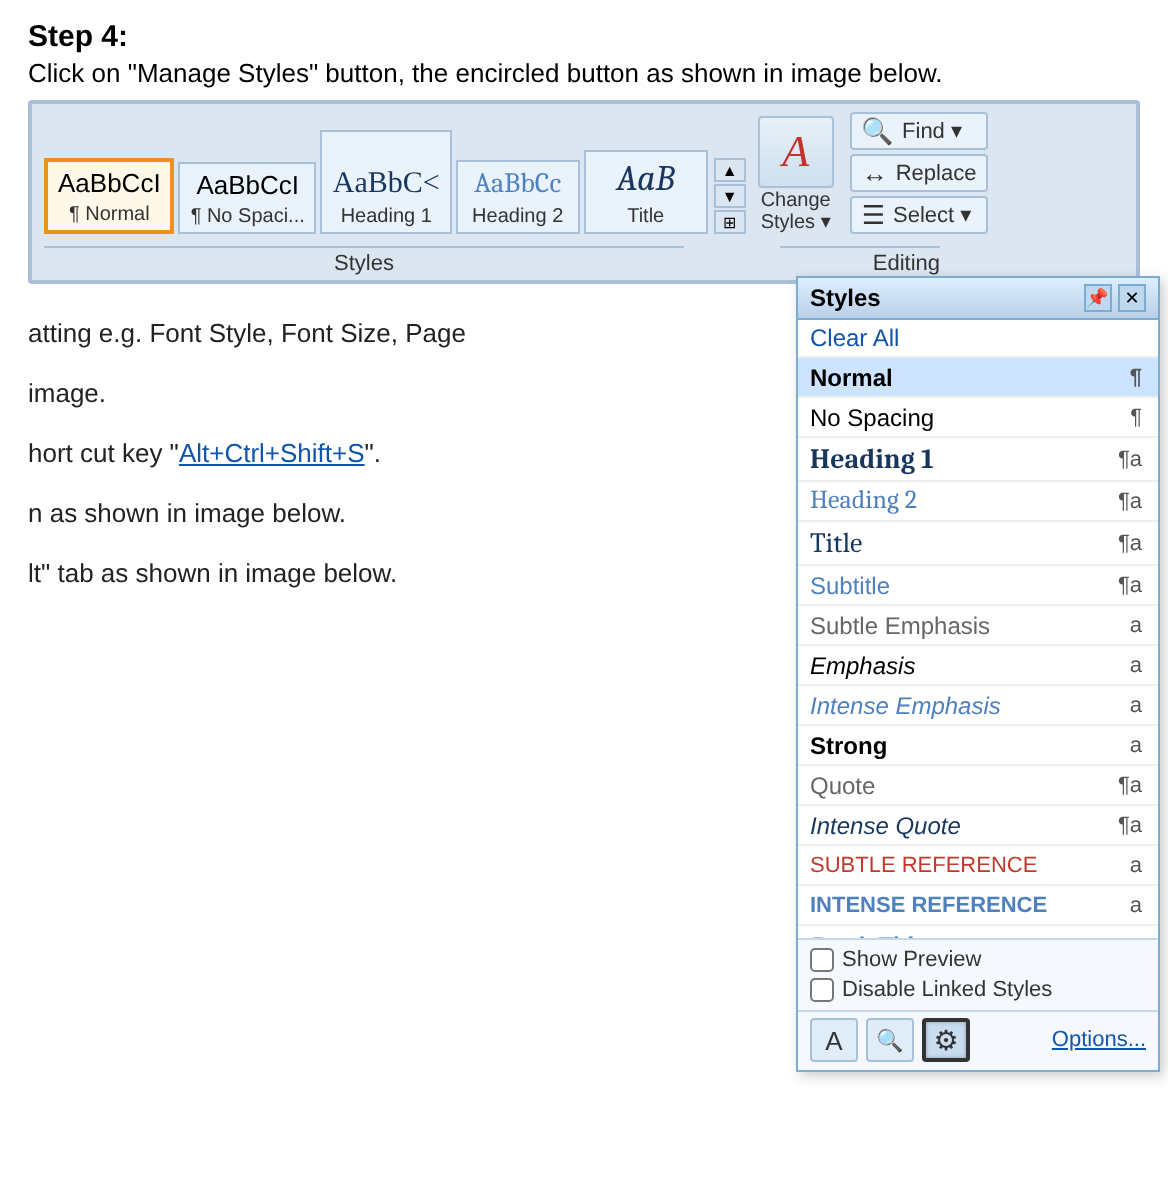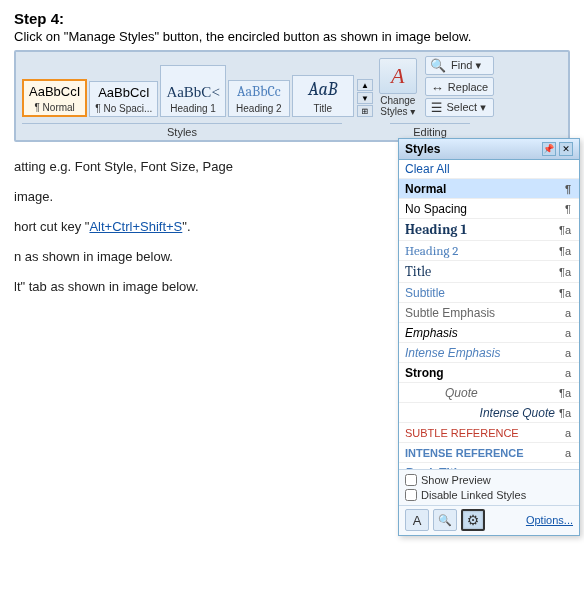--- a/index.html
+++ b/index.html
@@ -381,21 +381,21 @@
         <span class="btn-icon">☰</span>
         <span>Select ▾</span>
       </div>
     </div>
   </div>
 
   <div style="display:flex; gap:2px; margin-top:2px;">
     <div class="ribbon-label-row" style="flex:0 0 320px;">
       <span>Styles</span>
     </div>
-    <div class="ribbon-label-row" style="flex:0 0 80px; margin-left:46px;">
+    <div class="ribbon-label-row" style="flex:0 0 80px; margin-left:46px;text-align:right;">
       <span>Editing</span>
     </div>
   </div>
 </div>
 
 <div class="main-content">
 
   <div class="doc-area">
     <p>atting e.g. Font Style, Font Size, Page</p>
     <p>image.</p>
@@ -452,25 +452,25 @@
       </div>
       <div class="styles-list-item">
         <span class="item-name" style="font-style:italic; color:#4f81bd;">Intense Emphasis</span>
         <span class="item-icon">a</span>
       </div>
       <div class="styles-list-item">
         <span class="item-name" style="font-weight:bold;">Strong</span>
         <span class="item-icon">a</span>
       </div>
       <div class="styles-list-item">
-        <span class="item-name" style="color:#666; font-style:italic;margin-left:40px;">Quote</span>
+        <span class="item-name" style="color:#666; ">Quote</span>
         <span class="item-icon">¶a</span>
       </div>
       <div class="styles-list-item">
-        <span class="item-name" style="color:#17375e; font-style:italic;text-align:right;">Intense Quote</span>
+        <span class="item-name" style="color:#17375e; font-style:italic;">Intense Quote</span>
         <span class="item-icon">¶a</span>
       </div>
       <div class="styles-list-item">
         <span class="item-name" style="color:#c0392b; text-transform:uppercase; font-size:11px;">Subtle Reference</span>
         <span class="item-icon">a</span>
       </div>
       <div class="styles-list-item">
         <span class="item-name" style="color:#4f81bd; text-transform:uppercase; font-size:11px; font-weight:bold;">Intense Reference</span>
         <span class="item-icon">a</span>
       </div>

